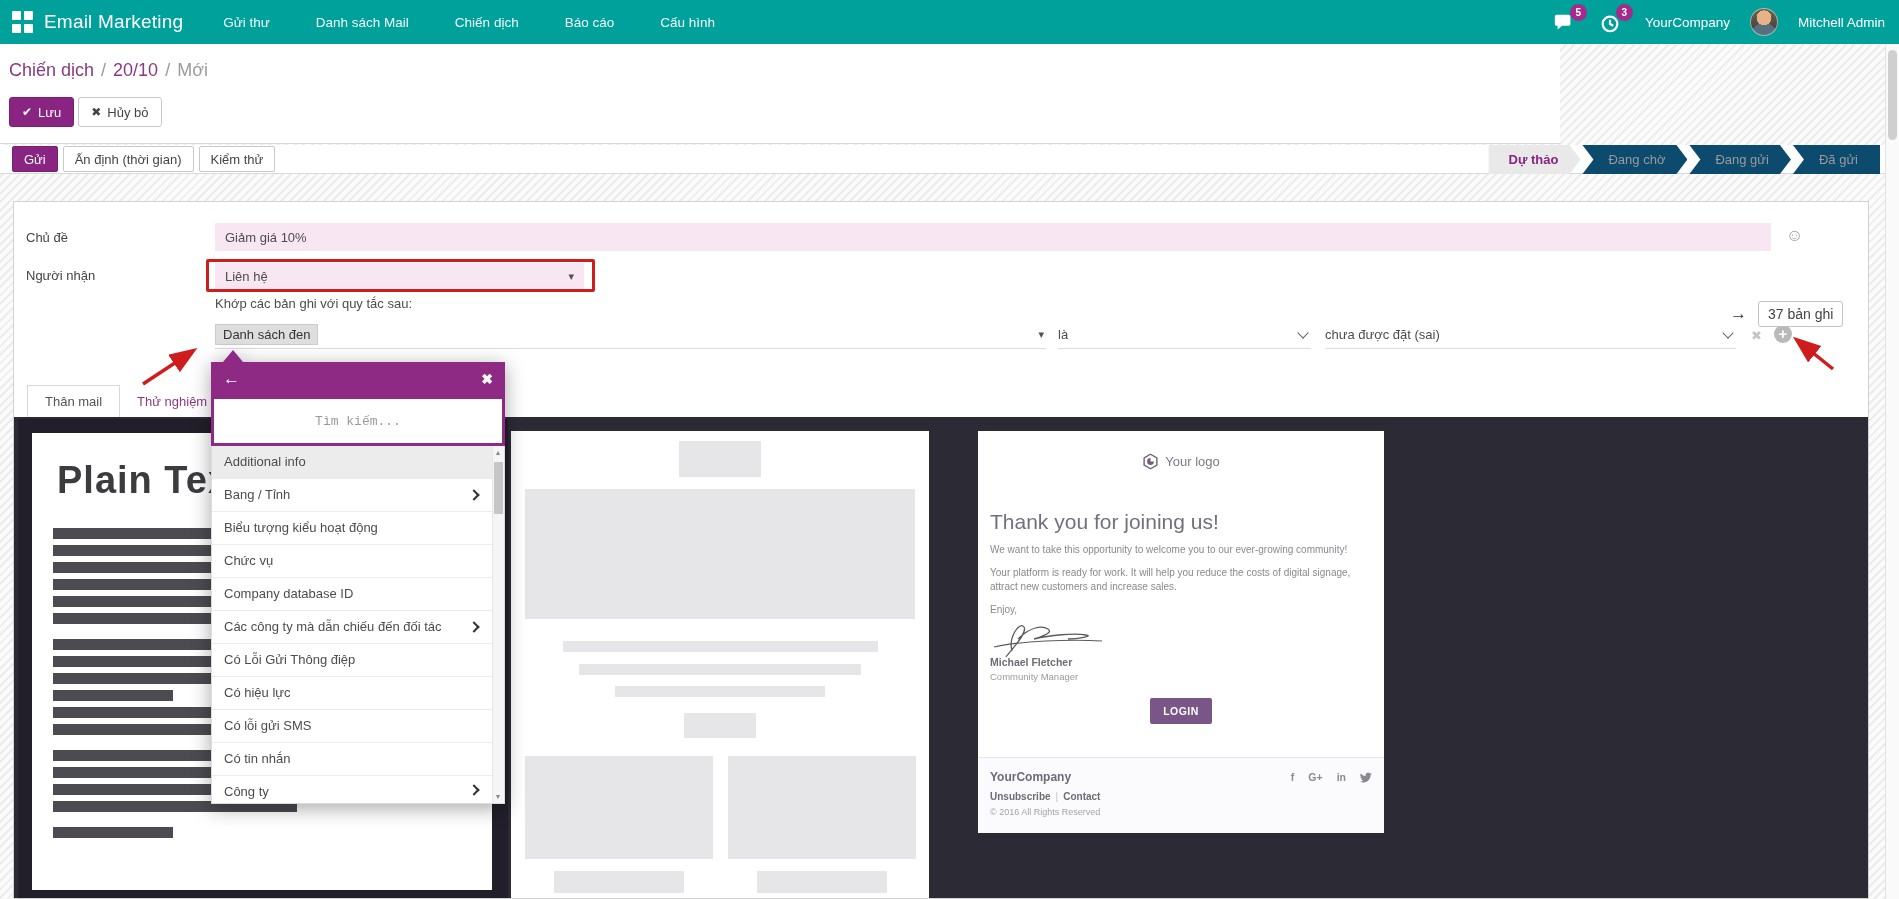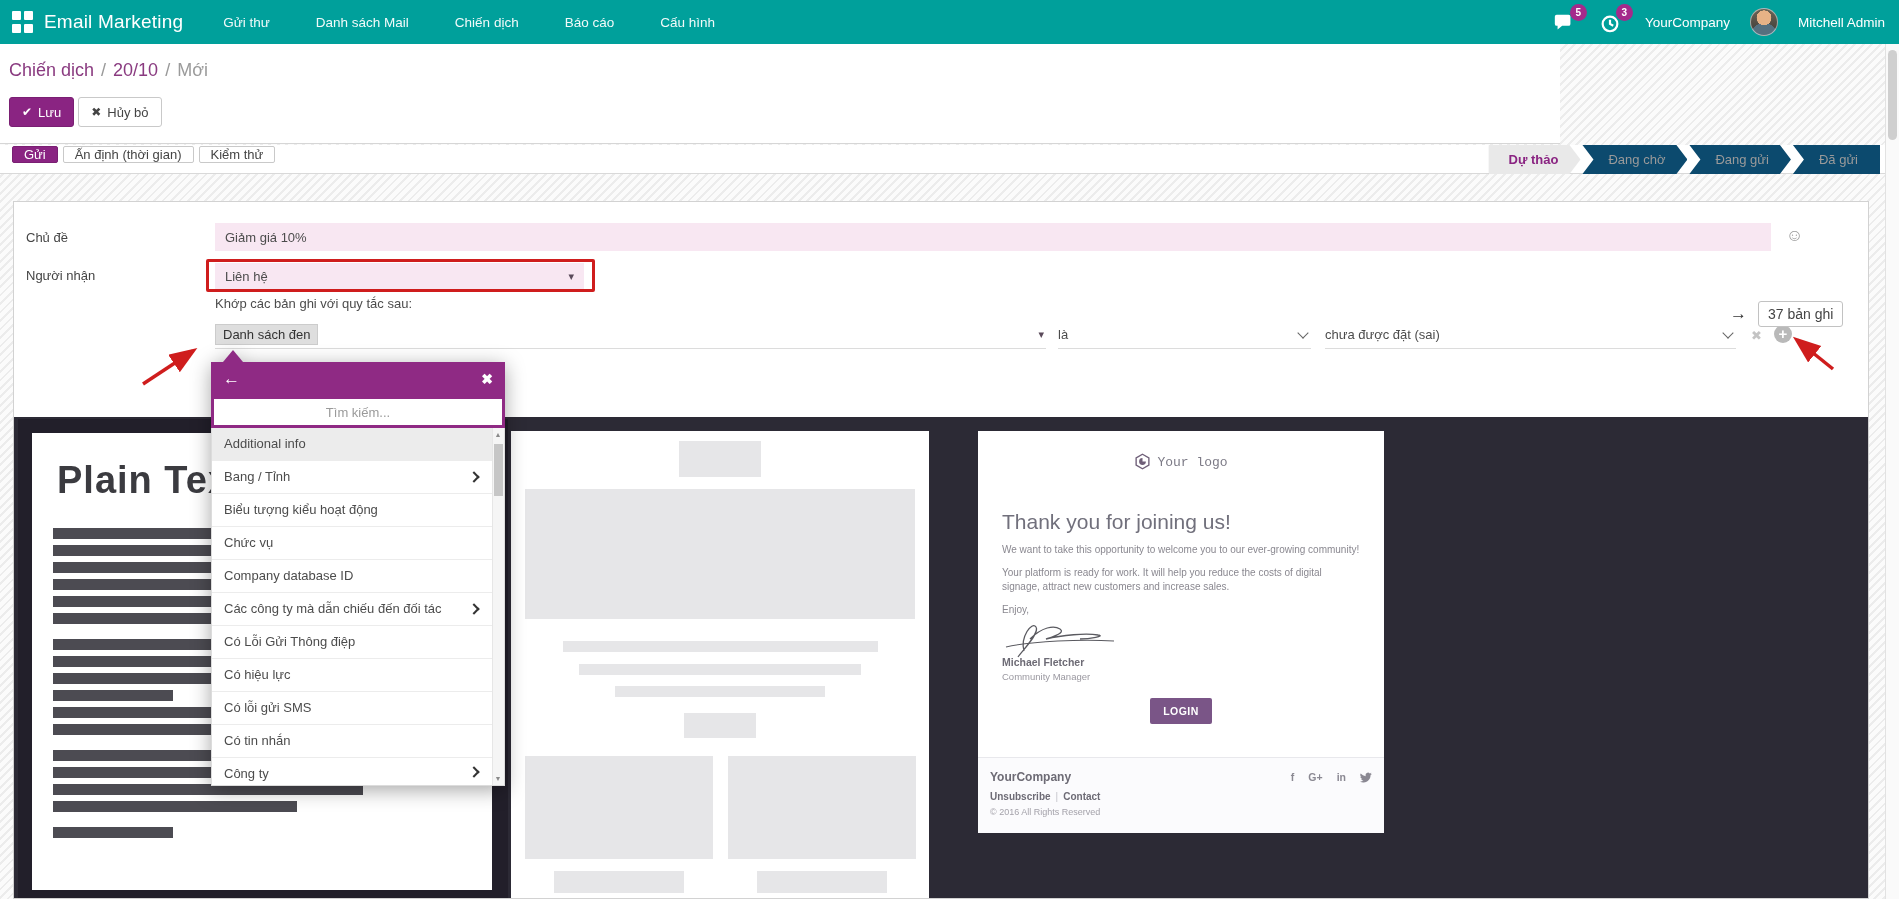--- a/index.html
+++ b/index.html
@@ -35,21 +35,21 @@
   .breadcrumb .sep { margin:0 7px; color:#999; }
   .actions { position:absolute; left:9px; top:53px; display:flex; gap:4px; }
   .btn { height:30px; padding:0 12px; font-size:13px; border:1px solid #c9c9c9; background:#fff; color:#444;
          border-radius:3px; display:flex; align-items:center; gap:6px; cursor:pointer; }
   .btn.primary { background:#8a2482; border-color:#7a1f73; color:#fff; }
   .btn .ic { font-size:12px; }
 
   
   .statusbar { position:absolute; top:145px; left:0; width:1899px; height:29px; background:#fff; border-bottom:1px solid #d9d9d9; }
   .sb-left { position:absolute; left:12px; top:1px; display:flex; gap:5px; }
-  .sb-btn { height:17px; padding:0 11px; font-size:13px; border:1px solid #c9c9c9; background:#fff; color:#444; border-radius:2px; cursor:pointer; }
+  .sb-btn { height:26px; padding:0 11px; font-size:13px; border:1px solid #c9c9c9; background:#fff; color:#444; border-radius:2px; cursor:pointer; }
   .sb-btn.primary { background:#8a2482; border-color:#7a1f73; color:#fff; }
   .stages { position:absolute; right:19px; top:0; height:29px; display:flex; }
   .stage { height:29px; line-height:29px; padding:0 22px 0 26px; background:#0c4a6e; color:#9a9a9a; font-size:13px;
            filter:drop-shadow(0 0 1px #c4c4c4); margin-left:2px; cursor:pointer;
            clip-path:polygon(0 0, calc(100% - 11px) 0, 100% 50%, calc(100% - 11px) 100%, 0 100%, 11px 50%); }
   .stage.first { clip-path:polygon(0 0, calc(100% - 11px) 0, 100% 50%, calc(100% - 11px) 100%, 0 100%); padding-left:20px; }
   .stage.last  { clip-path:polygon(0 0, 100% 0, 100% 100%, 0 100%, 11px 50%); }
   .stage.active { background:#e9e9e9; color:#8a2482; font-weight:bold; }
 
   
@@ -86,23 +86,23 @@
   .plain-panel { position:absolute; left:14px; top:14px; right:16px; bottom:10px; background:#fff; overflow:hidden; }
   .plain-heading { margin:26px 0 0 25px; font-size:38px; font-weight:bold; color:#3b3b40; letter-spacing:1px; }
   .bars { margin:26px 0 0 21px; }
   .bar { height:11px; background:#4c4b52; margin-top:6px; }
   .bar.gap { margin-top:15px; }
   
   .mid-card { left:497px; top:14px; width:418px; bottom:0; background:#fff; }
   .ph { position:absolute; background:#e6e6e8; }
   
   .right-card { left:964px; top:14px; width:406px; height:402px; background:#fff; font-family:"Liberation Sans",sans-serif; }
-  .logo-row { margin-top:22px; text-align:center; color:#7c7a86; font-family:Liberation Mono, monospace; font-size:13px; }
+  .logo-row { margin-top:22px; text-align:center; color:#7c7a86; font-family:Liberation Sans, sans-serif; font-size:13px; }
   .logo-row svg { vertical-align:-4px; margin-right:6px; }
-  .rc-body { padding:0 24px; }
+  .rc-body { padding:0 12px; }
   .rc-h1 { margin-top:40px; font-size:21px; color:#71707c; font-weight:400; }
   .rc-p { margin-top:9px; font-size:10px; color:#8a8890; max-width:372px; line-height:14px; }
   .rc-enjoy { margin-top:10px; font-size:10px; color:#8a8890; }
   .sig { margin-top:2px; }
   .rc-name { font-size:10.5px; font-weight:bold; color:#6d6b75; margin-top:-8px; }
   .rc-title { font-size:9.5px; color:#9a98a0; margin-top:3px; }
   .login-wrap { text-align:center; margin-top:16px; }
   .login-btn { display:inline-block; background:#7a5587; color:#fff; font-size:10.5px; font-weight:bold;
                padding:7px 13px; border-radius:2px; letter-spacing:.5px; }
   .rc-footer { position:absolute; left:0; right:0; bottom:0; height:76px; background:#fbfbfd; border-top:1px solid #e8e8ec; padding:12px 12px 0; }
@@ -118,22 +118,22 @@
   .annot { position:absolute; inset:0; width:1899px; height:899px; z-index:50; pointer-events:none; }
 
   
   .popup { position:absolute; left:211px; top:350px; width:294px; z-index:40; filter:drop-shadow(0 4px 10px rgba(0,0,0,.35)); }
   .pp-caret { position:absolute; top:0; left:12px; width:0; height:0;
               border-left:10px solid transparent; border-right:10px solid transparent; border-bottom:12px solid #8f2a84; }
   .pp-header { margin-top:12px; height:34px; background:#8f2a84; display:flex; align-items:center; padding:0 12px; color:#fff; }
   .pp-back { font-size:17px; font-weight:bold; cursor:pointer; }
   .pp-close { margin-left:auto; font-size:14px; font-weight:bold; cursor:pointer; }
   .pp-search-wrap { border:3px solid #8f2a84; background:#fff; }
-  .pp-search { width:100%; height:26px; border:none; outline:none; text-align:center; font-size:13px;
-               font-family:Liberation Sans, sans-serif; color:#555; }
+  .pp-search { width:100%; height:44px; border:none; outline:none; text-align:center; font-size:13px;
+               font-family:Liberation Mono, monospace; color:#555; }
   .pp-search::placeholder { color:#9a9a9a; }
   .pp-list { position:relative; background:#fff; height:358px; overflow:hidden; border:1px solid #dcdcdc; border-top:none; }
   .pp-item { height:33px; line-height:32px; padding:0 26px 0 12px; border-bottom:1px solid #ececec; font-size:13px;
              color:#4c4c4c; display:flex; align-items:center; cursor:pointer; position:relative; }
   .pp-item.hover { background:#ececec; }
   .pp-item .chev-r { position:absolute; right:26px; top:12px; width:8px; height:8px;
                      border-right:2px solid #333; border-top:2px solid #333; transform:rotate(45deg); }
   .pp-scroll { position:absolute; right:0; top:0; bottom:0; width:12px; background:#f5f5f5; border-left:1px solid #e6e6e6; }
   .pp-thumb { position:absolute; right:1px; top:16px; width:9px; height:52px; background:#c6c6c6; }
   .pp-up, .pp-dn { position:absolute; right:1px; width:10px; text-align:center; font-size:7px; color:#8a8a8a; }
@@ -237,20 +237,24 @@
     <div class="dfield" style="left:1311px; top:119px; width:411px;">
       <span>chưa được đặt (sai)</span>
       <span class="chev-down"></span>
     </div>
     <div class="rm-icon" style="left:1737px; top:126px;">✖</div>
     <div class="add-icon" style="left:1760px; top:123px;">+</div>
 
     <div class="rec-arrow" style="left:1716px; top:102px;">→</div>
     <button class="rec-btn" style="left:1744px; top:99px;">37 bản ghi</button>
 
+    <div class="tabs">
+      <div class="tab active">Thân mail</div>
+      <div class="tab link">Thử nghiệm</div>
+    </div>
 
     <div class="dark-area">
 
       <div class="tpl-card plain-frame">
         <div class="plain-panel">
           <div class="plain-heading">Plain Text</div>
           <div class="bars">
             <div class="bar" style="width:330px"></div>
               <div class="bar" style="width:326px"></div>
             <div class="bar" style="width:322px"></div>

